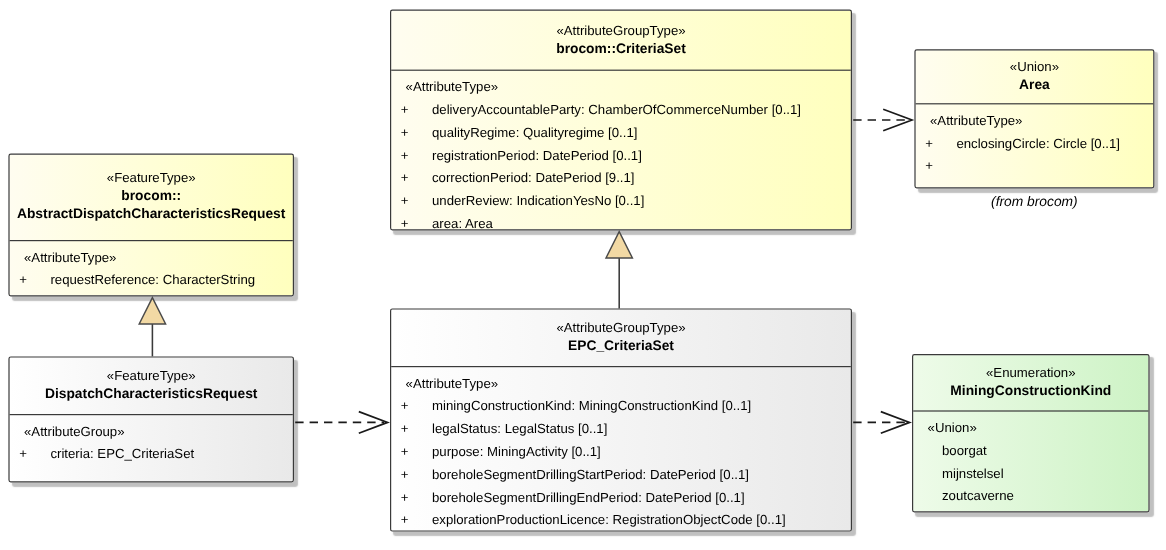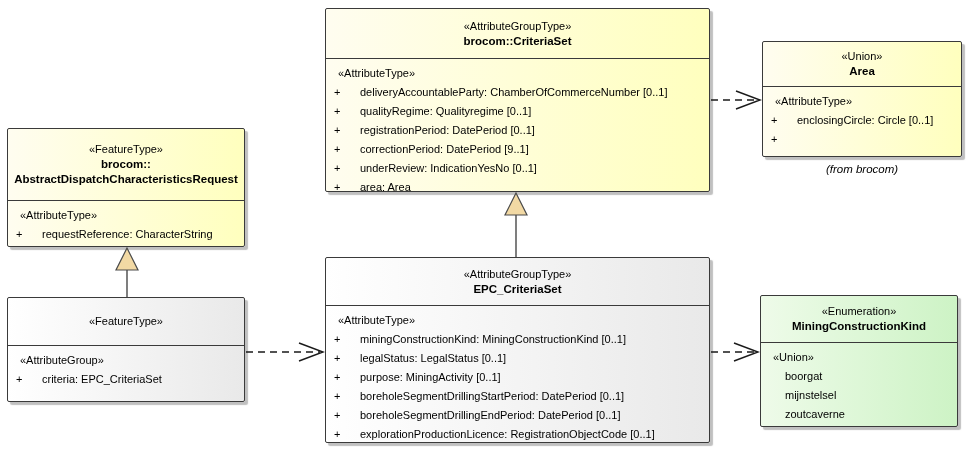--- a/index.html
+++ b/index.html
@@ -132,20 +132,21 @@
       <div class="attr-row">
         <span class="vis">+</span>
         <span class="attr-text">requestReference: CharacterString</span>
       </div>
     </div>
   </div>
 
   <div class="uml-box fill-gray" style="left:7px; top:297px; width:238px; height:105px;">
     <div class="box-header" style="height:48px;">
       <div class="stereotype">«FeatureType»</div>
+      <div class="class-name">DispatchCharacteristicsRequest</div>
     </div>
     <div class="box-body">
       <div class="section-label">«AttributeGroup»</div>
       <div class="attr-row">
         <span class="vis">+</span>
         <span class="attr-text">criteria: EPC_CriteriaSet</span>
       </div>
     </div>
   </div>
 

